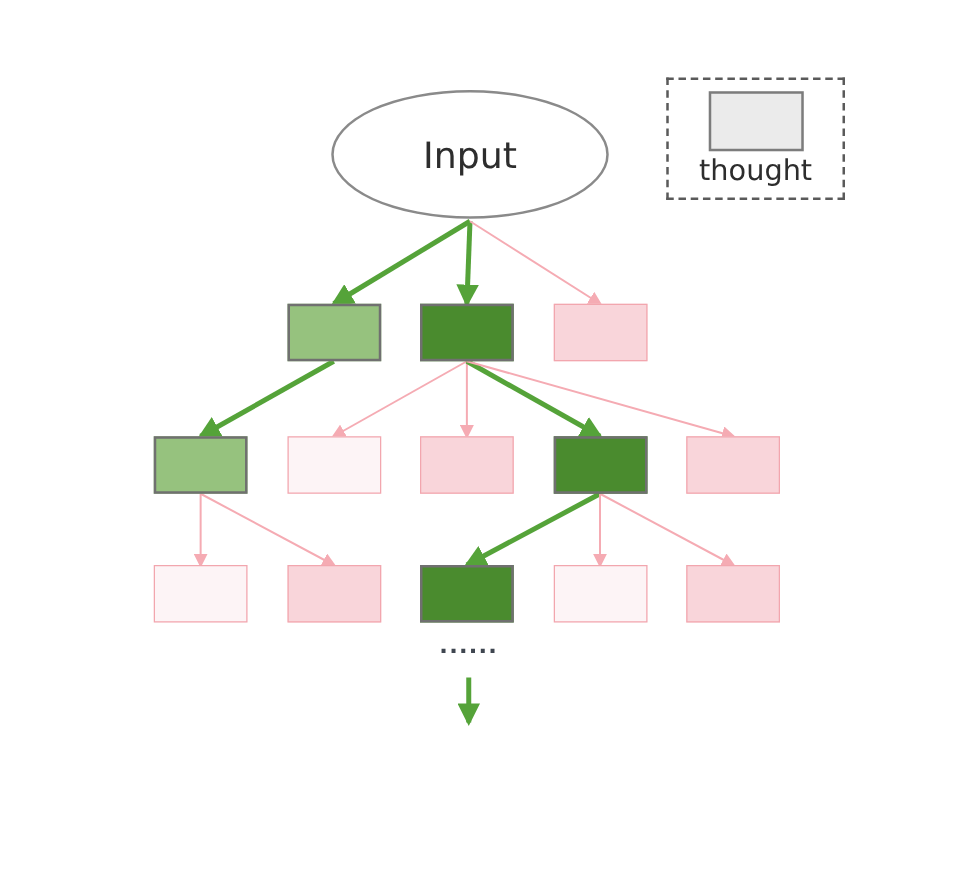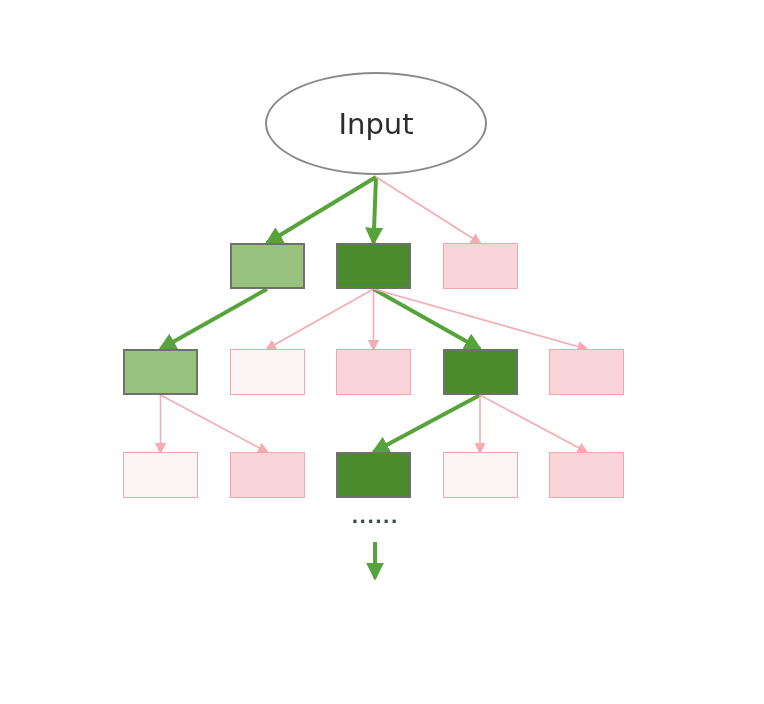--- a/index.html
+++ b/index.html
@@ -80,17 +80,21 @@
       <div class="node rejected" style="left: 209.5px; top: 452px; width: 75px; height: 46px;"></div>
       <div class="node chosen" style="left: 316px; top: 452px; width: 75px; height: 46px;"></div>
       <div class="node discarded" style="left: 422.5px; top: 452px; width: 75px; height: 46px;"></div>
       <div class="node rejected" style="left: 529px; top: 452px; width: 75px; height: 46px;"></div>
     </div>
 
   <div id="input-node" class="ellipse">
     <span>Input</span>
   </div>
 
+  <div class="legend">
+    <div class="legend-swatch"></div>
+    <div class="legend-label">thought</div>
+  </div>
 
   <div class="dots">......</div>
 
 
 </div>
 
 </body></html>

